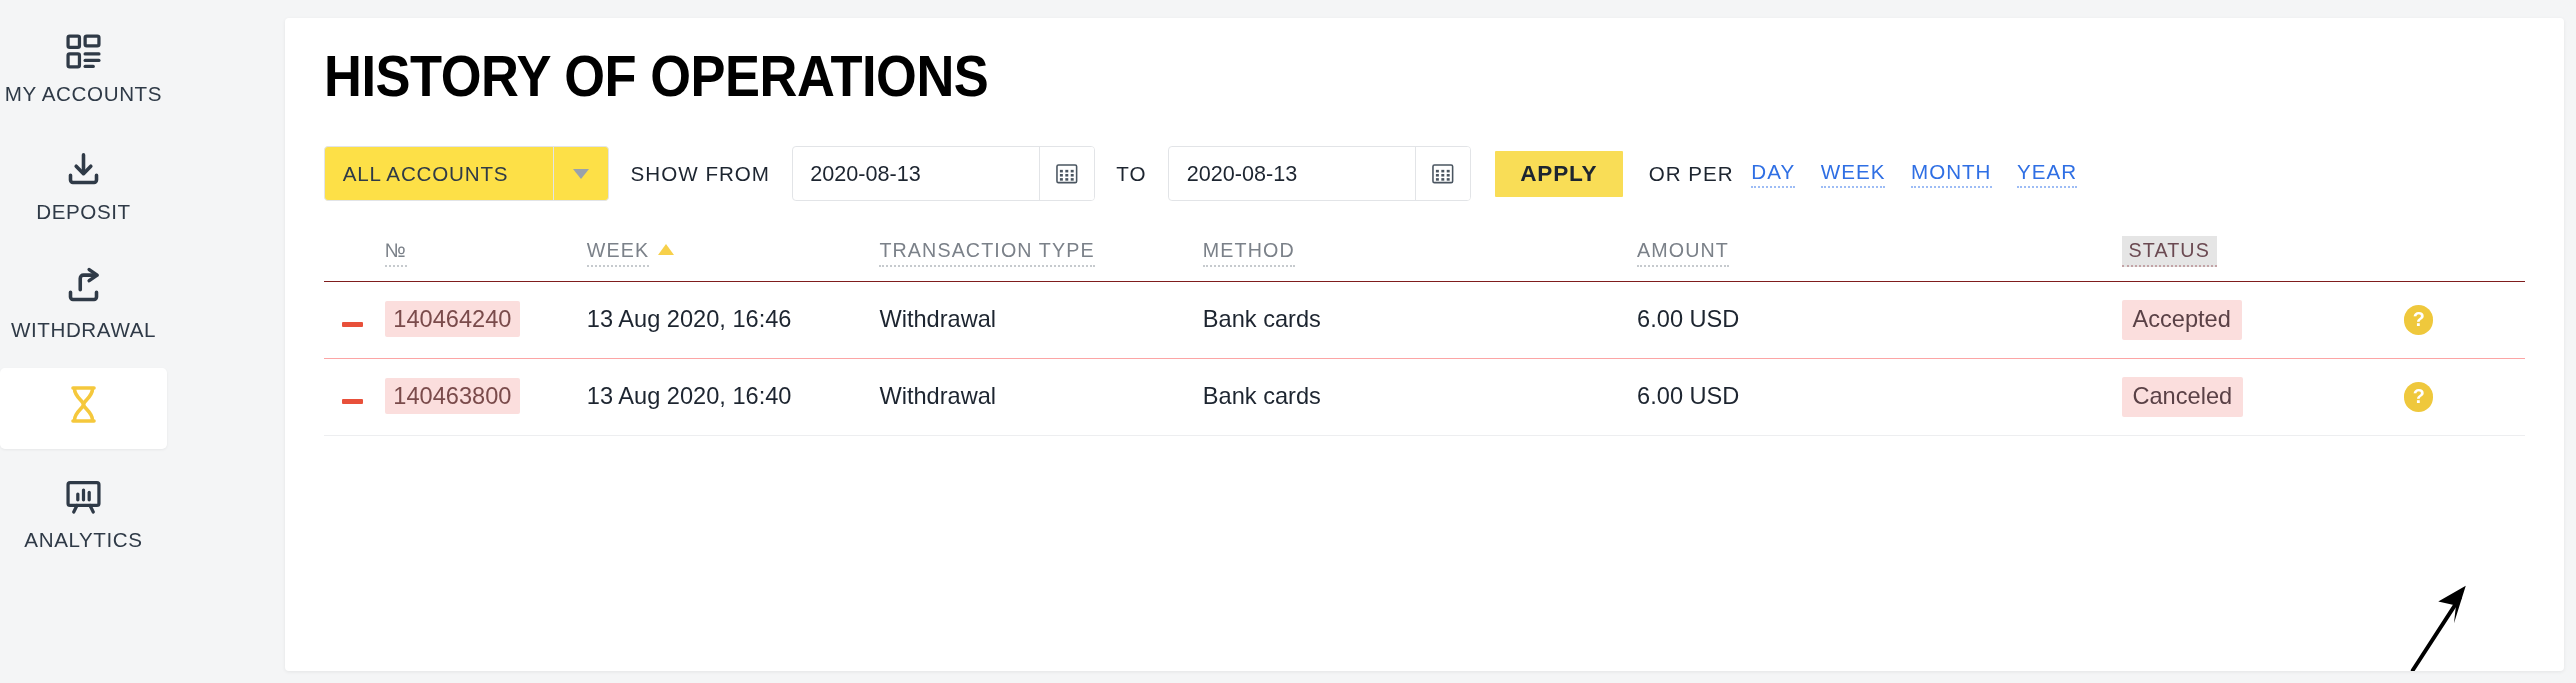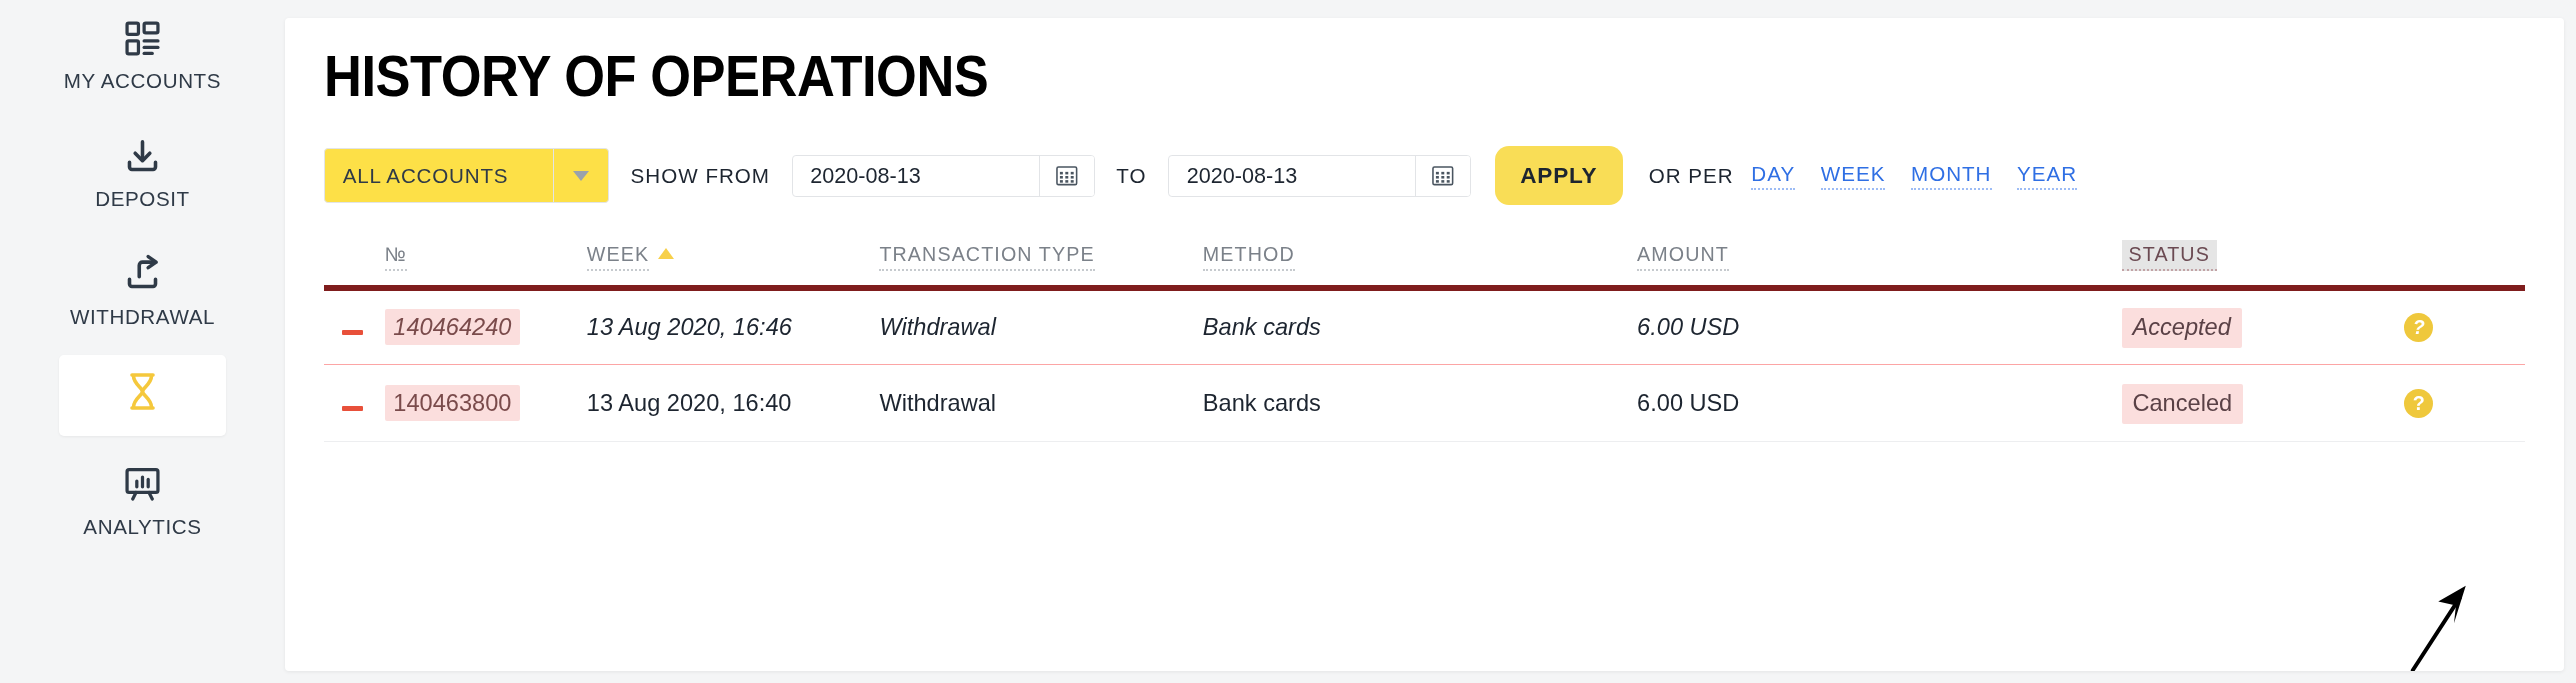--- a/index.html
+++ b/index.html
@@ -21,24 +21,24 @@
     width: 2576px;
     height: 683px;
     position: relative;
   }
 
   
   .sidebar {
     width: 285px;
     flex: 0 0 285px;
     background: #f4f5f6;
-    padding-top: 2px;
+    padding-top: 15px;
     display: flex;
     flex-direction: column;
-    align-items: center;
+    align-items: flex-start;
   }
 
   .nav-item {
     width: 167px;
     padding: 15.7px 0 13.8px 0;
     margin-bottom: 11.8px;
     display: flex;
     flex-direction: column;
     align-items: center;
     border-radius: 4.9px;
@@ -150,21 +150,21 @@
     font-size: 20.6px;
     letter-spacing: 1px;
     color: #1d2530;
     font-weight: 400;
     margin: 0 21.6px;
   }
 
   .date-field {
     display: flex;
     align-items: center;
-    height: 42px;
+    height: 55px;
     border: 1px solid #e2e4e7;
     border-radius: 3.9px;
     background: #fff;
     overflow: hidden;
   }
 
   .date-input {
     width: 246px;
     height: 100%;
     border: none;
@@ -183,23 +183,23 @@
     display: flex;
     align-items: center;
     justify-content: center;
     background: #fff;
     cursor: pointer;
   }
 
   .apply-btn {
     background: #f9dd56;
     border: none;
-    height: 59px;
+    height: 46px;
     padding: 0 25.6px;
-    border-radius: 14px;
+    border-radius: 1px;
     font-family: "Liberation Sans", sans-serif;
     font-size: 22.6px;
     font-weight: 700;
     letter-spacing: 0.8px;
     color: #1d2530;
     cursor: pointer;
     margin-left: 23.6px;
   }
 
   .or-per {
@@ -261,21 +261,21 @@
 
   table.ops td {
     padding: 0;
     height: 77px;
     vertical-align: middle;
     border-top: 1px solid #fca5a5;
     font-size: 23.6px;
     color: #1d2530;
   }
 
-  tr.row:first-child td { border-top: 6px solid #7f1d1d; font-style: italic; }
+  tr.row:first-child td { border-top: 1px solid #7f1d1d; }
   tr.spacer td { height: 45px; border-top: 1px solid #edeef0; }
 
   .minus {
     display: inline-block;
     width: 21.6px;
     height: 4.9px;
     background: #e8503a;
     border-radius: 1px;
   }
 

